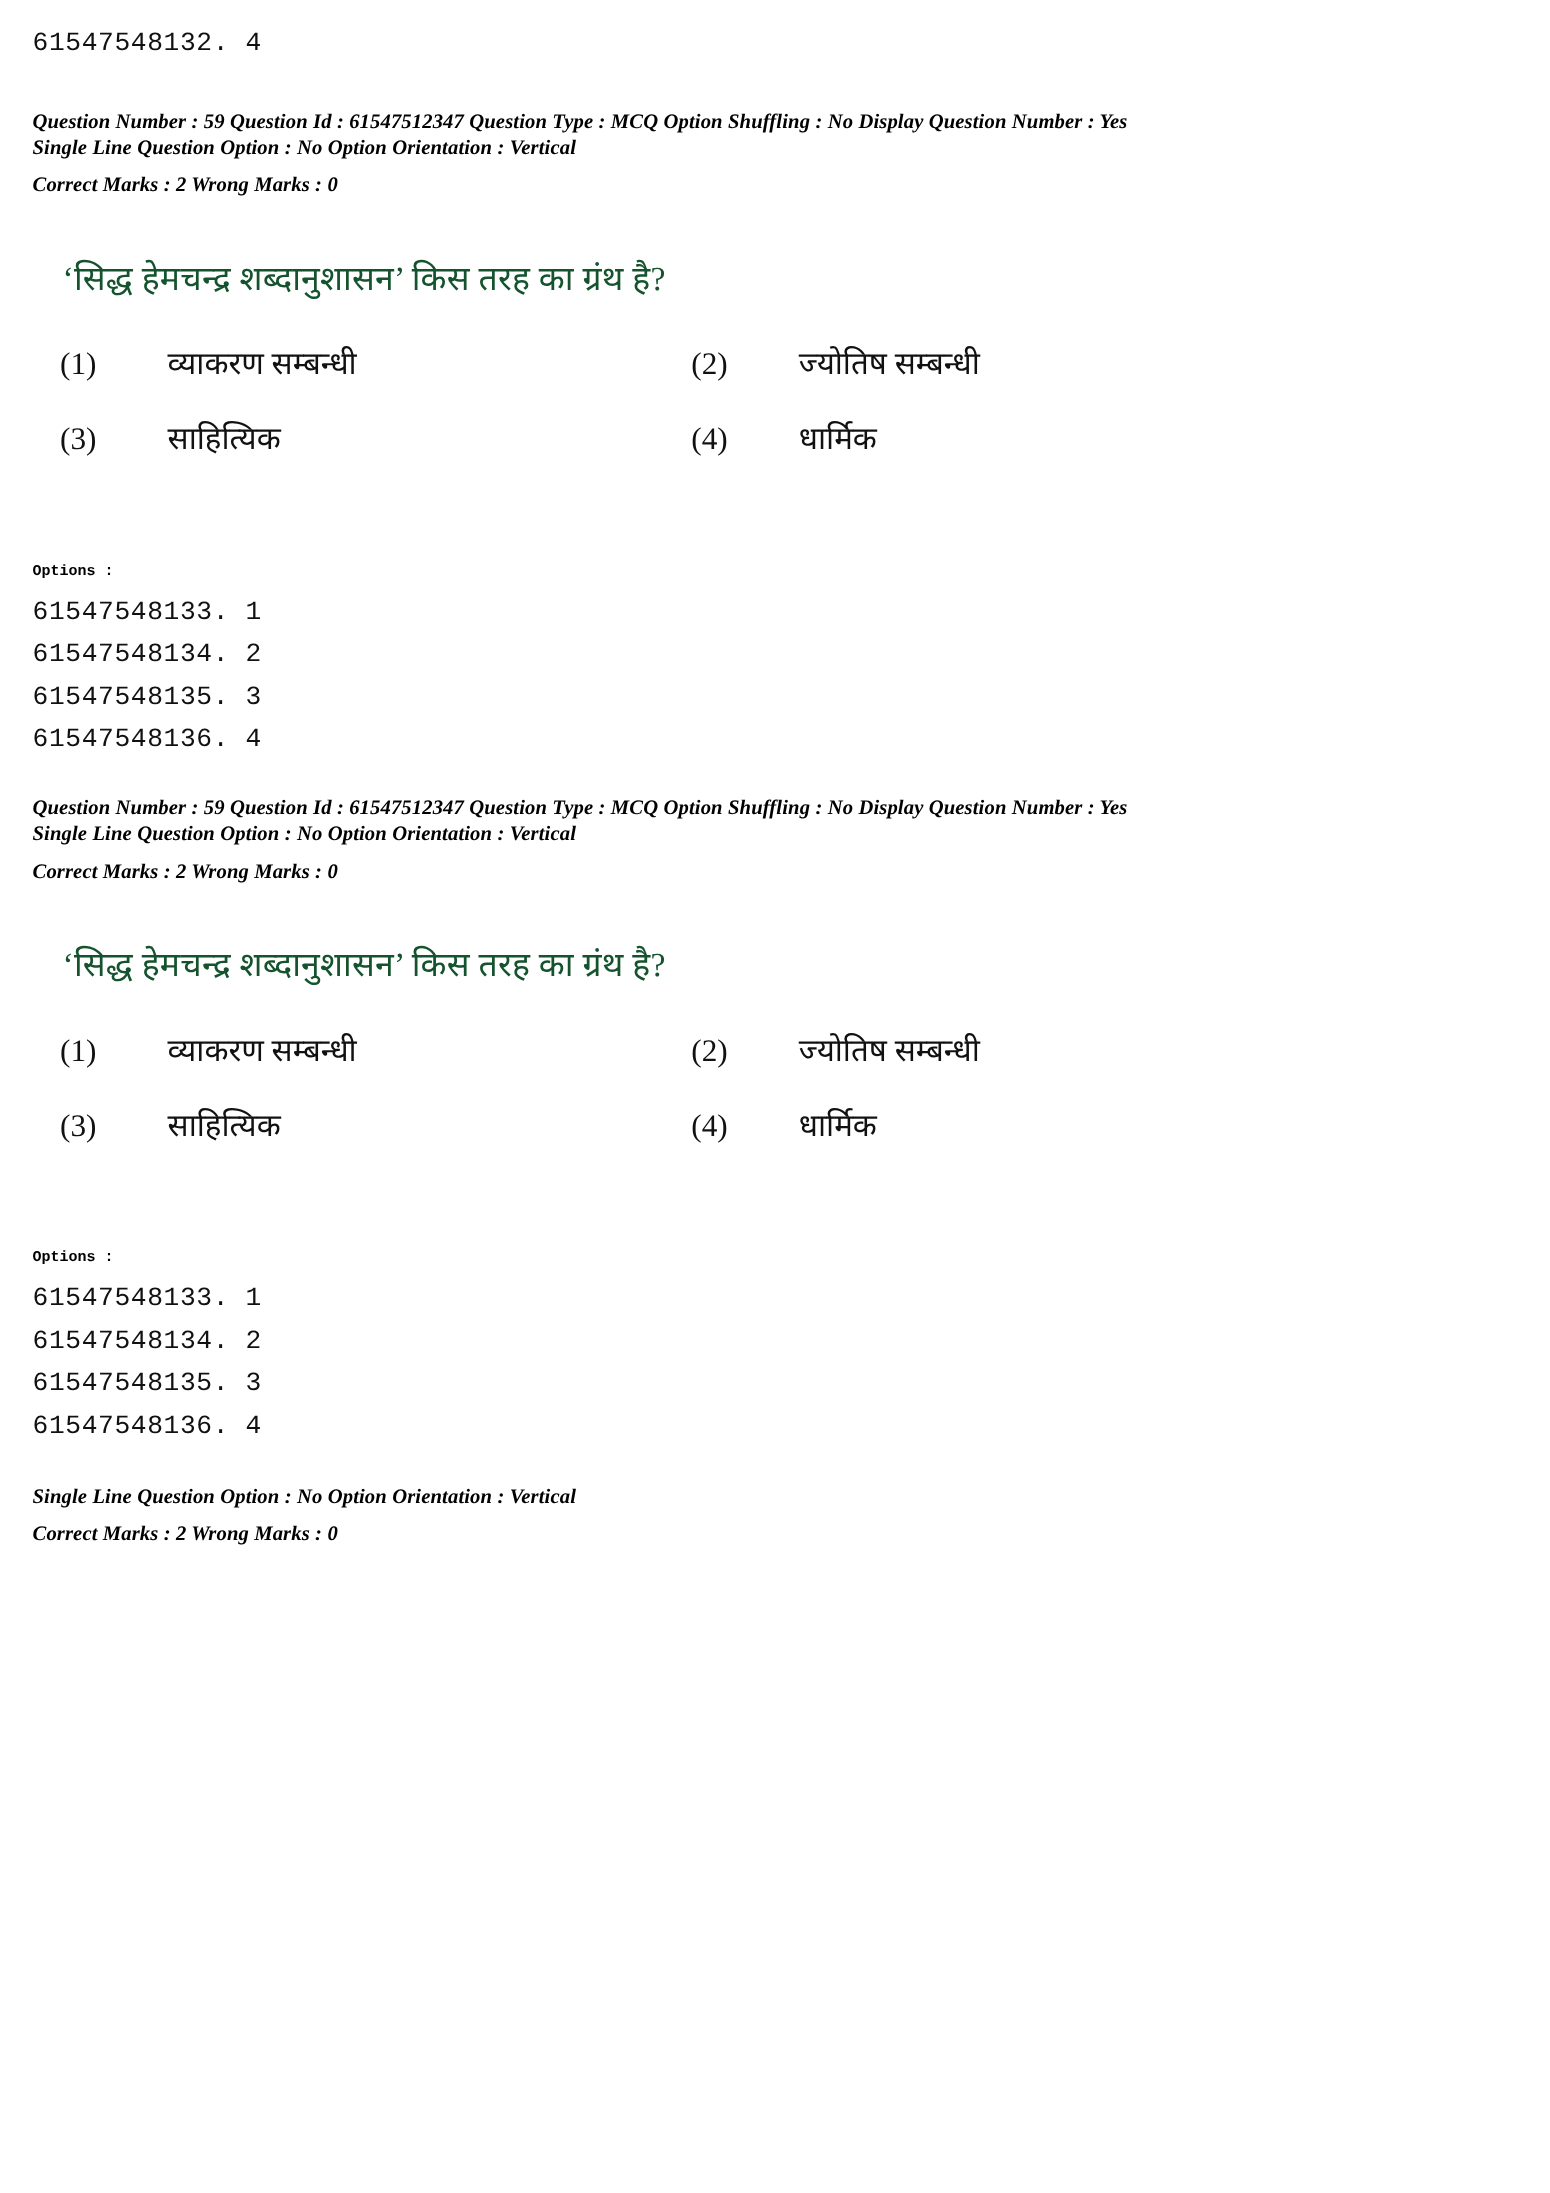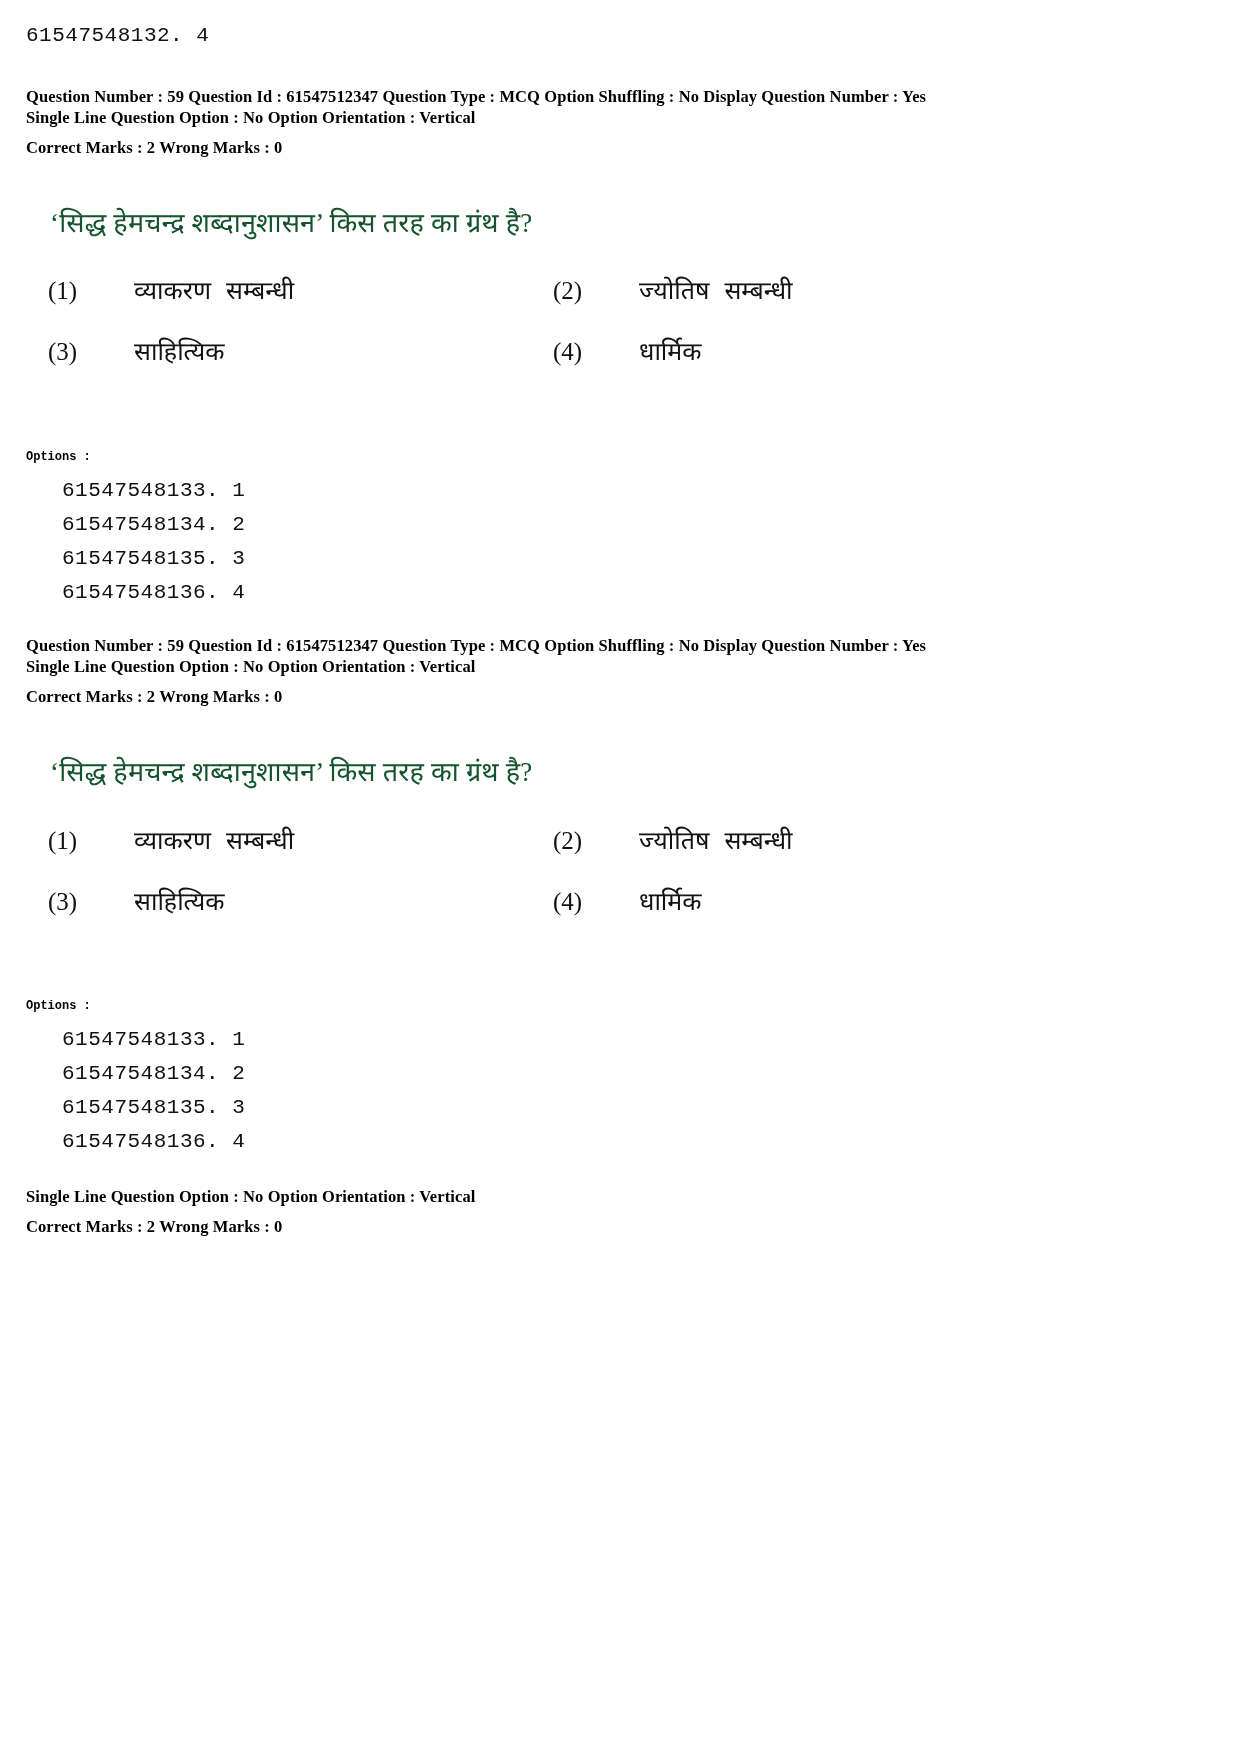--- a/index.html
+++ b/index.html
@@ -33,20 +33,21 @@
     white-space: pre;
   }
 
   .meta-block {
     font-family: "Liberation Serif", serif;
     font-weight: bold;
     font-size: 16.5px;
     line-height: 1.28;
     color: #000;
     letter-spacing: 0.1px;
+    font-style: italic;
   }
   .meta-line {
     white-space: nowrap;
   }
   .meta-line.spaced {
     margin-top: 9px;
   }
 
   .question-text {
     font-family: "Liberation Serif", serif;
@@ -69,35 +70,34 @@
     color: #111;
   }
   .opt-num {
     font-family: "Liberation Serif", serif;
     width: 86px;
     flex: 0 0 86px;
     text-align: left;
     font-size: 25px;
   }
   .opt-text {
-    font-family: Liberation Mono, monospace;
+    font-family: Liberation Serif, serif;
     font-size: 25px;
     white-space: nowrap;
   }
 
   .options-label {
     font-family: Liberation Mono, monospace;
     font-weight: bold;
     font-size: 12px;
     margin-bottom: 8px;
   }
   .options-ids .mono-line {
     font-size: 21px;
     line-height: 1.62;
-    margin-left: 36px;
   }
 
   
   #top-id        { position: absolute; left: 26px;  top: 20px;  }
 
   #meta-1        { position: absolute; left: 26px;  top: 86px;  }
   #q-text-1      { position: absolute; left: 50px;  top: 203px; }
   #opts-1        { position: absolute; left: 48px;  top: 272px; width: 1010px; }
   #olabel-1      { position: absolute; left: 26px;  top: 450px; }
   #oids-1        { position: absolute; left: 26px;  top: 474px; }

